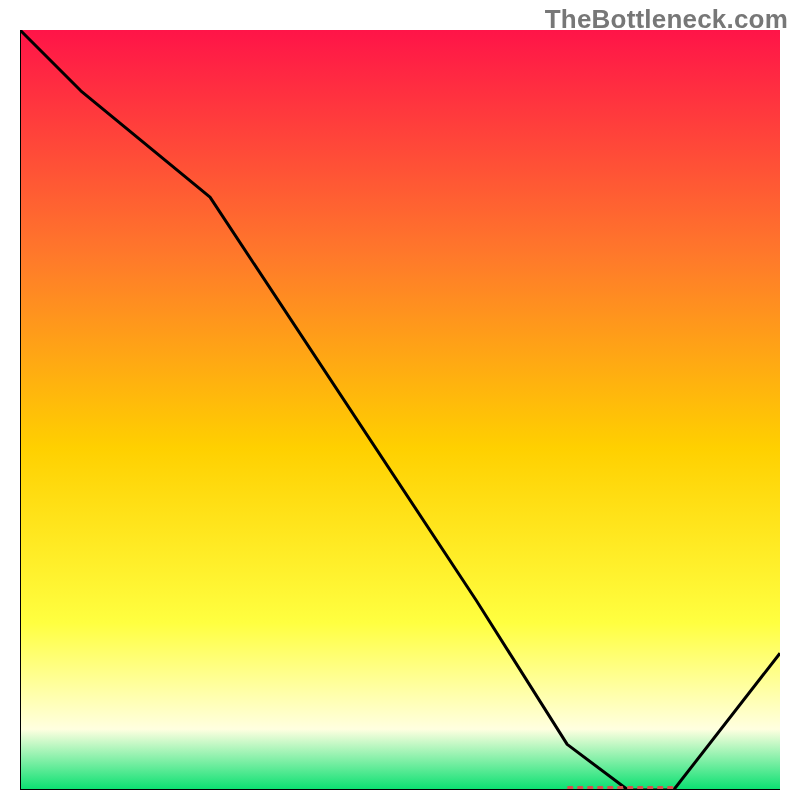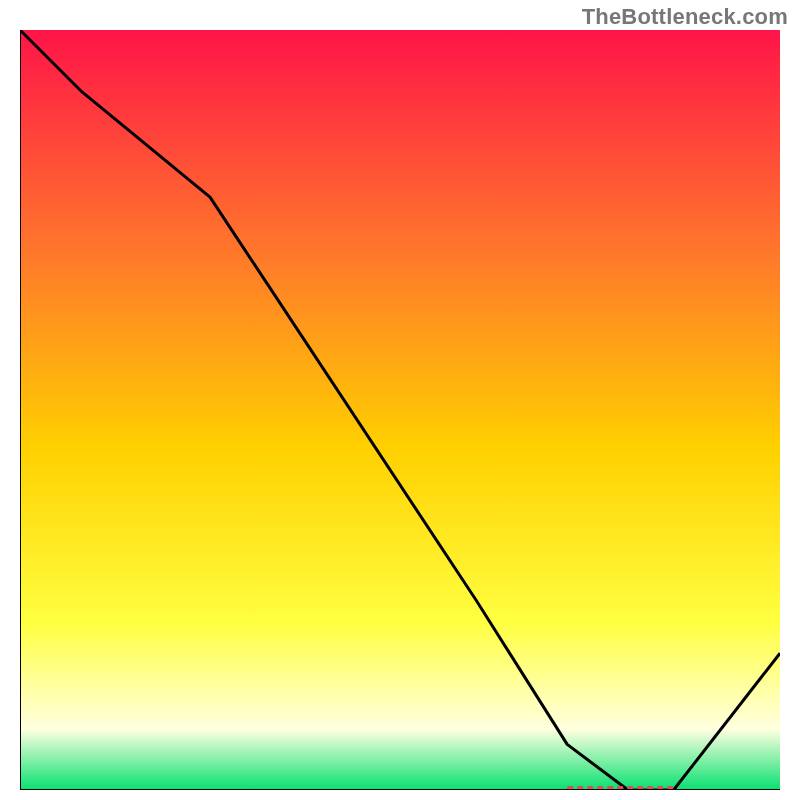--- a/index.html
+++ b/index.html
@@ -13,21 +13,21 @@
   }
   .container {
     position: relative;
     width: 800px;
     height: 800px;
   }
   .watermark {
     position: absolute;
     top: 4px;
     right: 12px;
-    font-size: 22px;
+    font-size: 26px;
     font-weight: bold;
     color: #777;
     letter-spacing: 0.2px;
     z-index: 10;
   }
   .plot-area {
     position: absolute;
     left: 20px;
     top: 30px;
     width: 760px;

